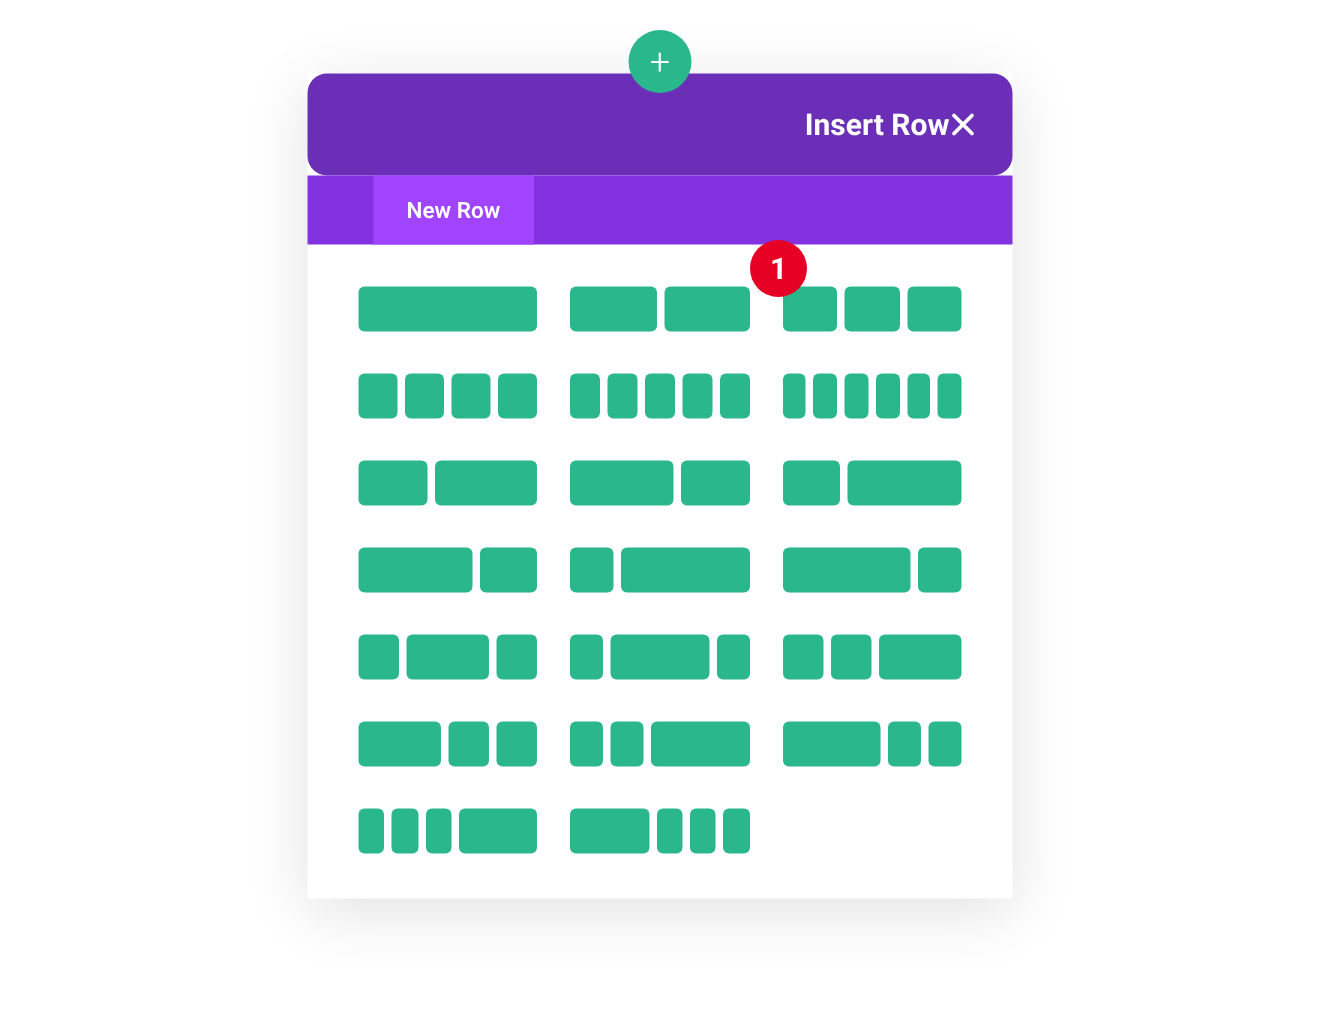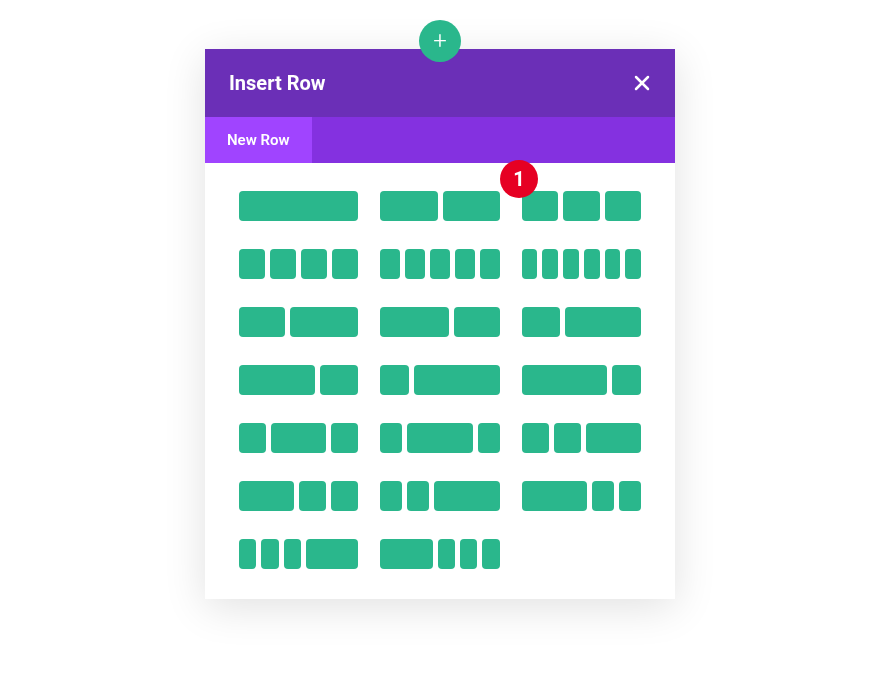--- a/index.html
+++ b/index.html
@@ -51,21 +51,22 @@
       border-left: 12px solid transparent;
       border-right: 12px solid transparent;
       border-bottom: 12px solid #6b2fb7;
     }
     .modal-header {
       background: #6b2fb7;
       color: #fff;
       padding: 22px 24px;
       display: flex;
       align-items: center;
-      justify-content: space-between;
+      justify-content: flex-end;
+      border-radius: 13px;
     }
     .modal-title {
       font-size: 20px;
       font-weight: 700;
     }
     .close-icon {
       width: 18px;
       height: 18px;
       cursor: pointer;
       display: flex;
@@ -78,20 +79,21 @@
     .tabs {
       display: flex;
       background: #8431e0;
     }
     .tab {
       padding: 14px 22px;
       color: #fff;
       font-size: 15px;
       font-weight: 600;
       cursor: pointer;
+      margin-left: 44px;
     }
     .tab.active {
       background: #a044ff;
     }
     .modal-body {
       padding: 28px 34px 30px 34px;
       position: relative;
     }
     .layout-grid {
       display: grid;

